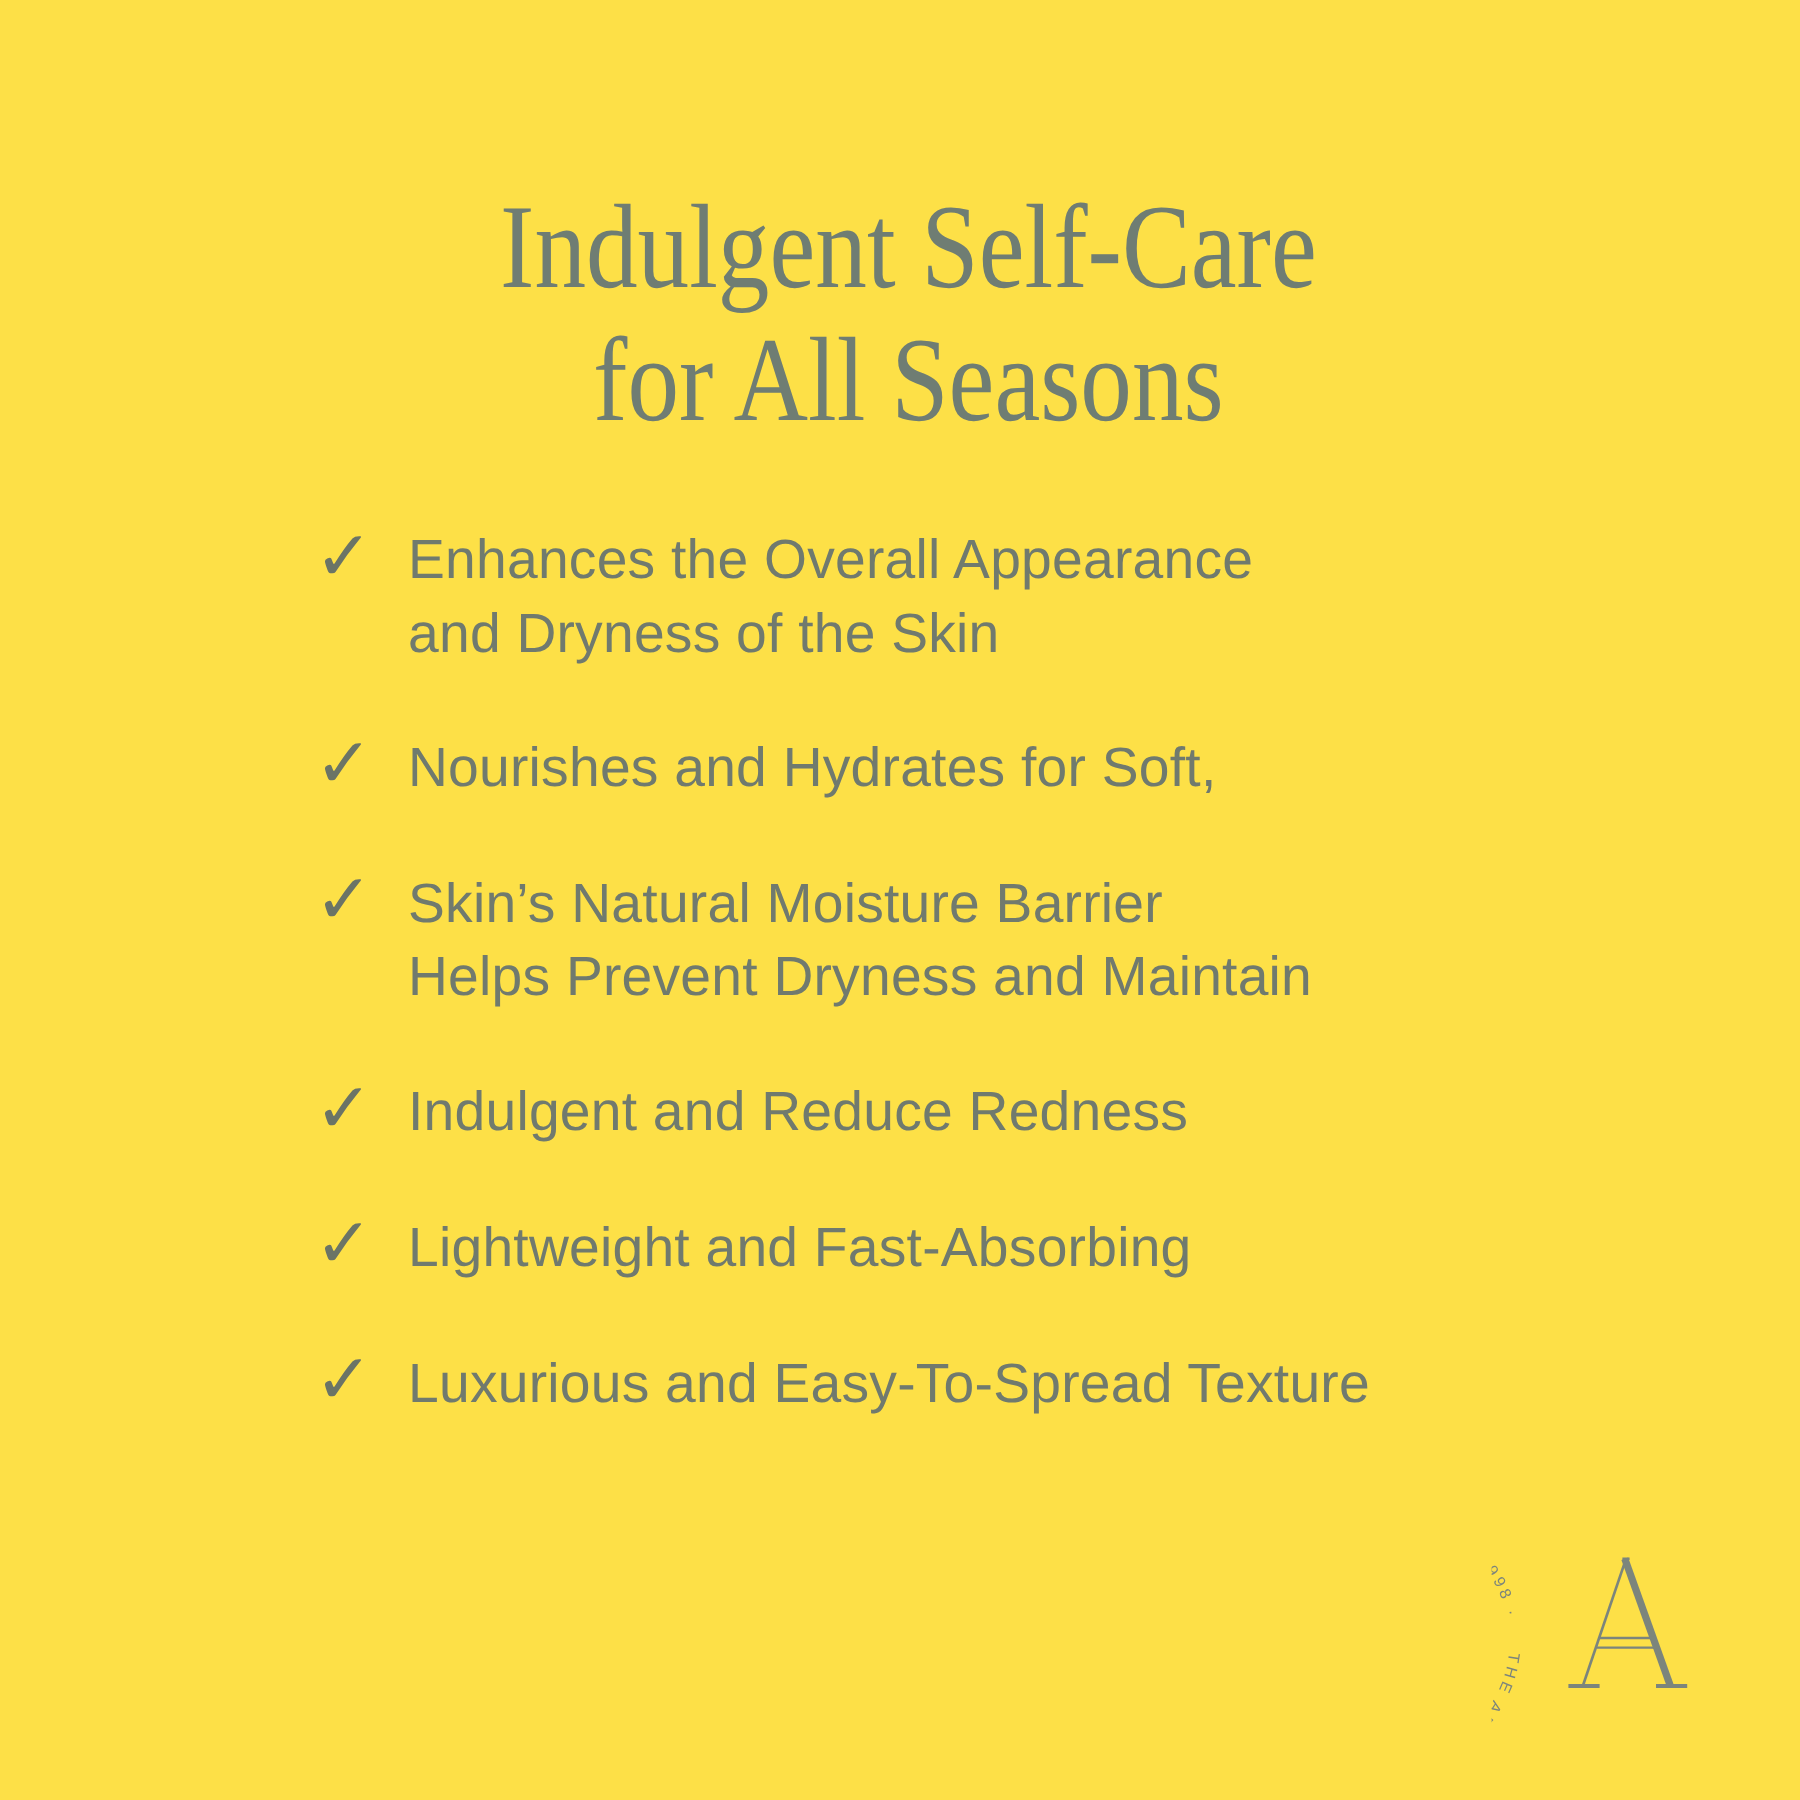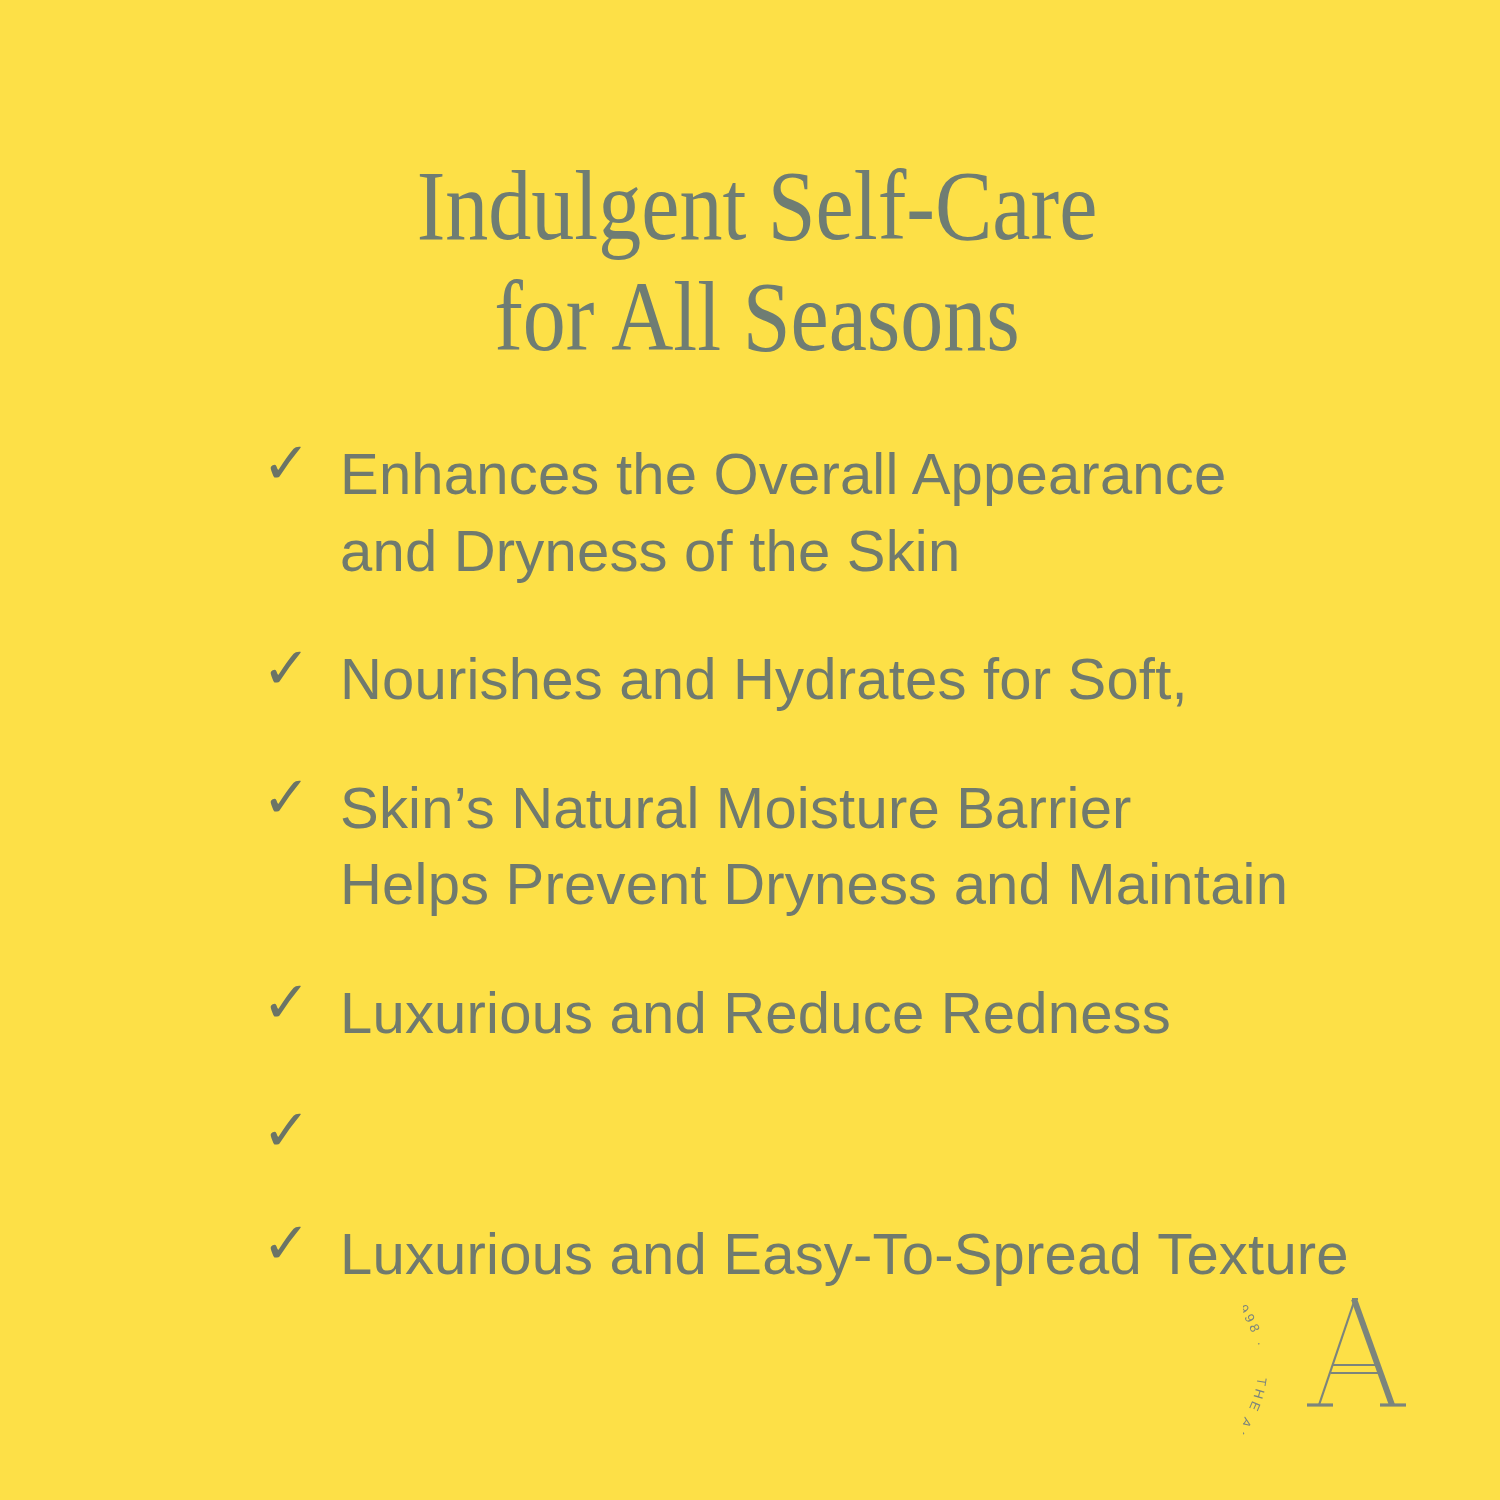--- a/index.html
+++ b/index.html
@@ -47,21 +47,21 @@
     flex:0 0 auto;
     width:78px;
     font-family:"DejaVu Sans", sans-serif;
     font-size:58px;
     line-height:61px;
     color:#6b7466;
     position:relative;
     top:-3px;
   }
   .benefit-text {
-    font-size:58px;
+    font-size:46px;
     line-height:1.32;
     color:#707a6e;
     letter-spacing:.2px;
   }
   .benefit-line { display:block; }
 
   
   .logo {
     position:absolute;
     left:1243px; top:1255px;
@@ -106,26 +106,29 @@
       <span class="check">✓</span>
       <span class="benefit-text">
         <span class="benefit-line">Skin’s Natural Moisture Barrier</span>
         <span class="benefit-line">Helps Prevent Dryness and Maintain</span>
       </span>
     </li>
 
     <li class="benefit">
       <span class="check">✓</span>
       <span class="benefit-text">
-        <span class="benefit-line">Luxurious and Reduce Redness</span>
+        <span class="benefit-line">Indulgent and Reduce Redness</span>
       </span>
     </li>
 
     <li class="benefit">
       <span class="check">✓</span>
+      <span class="benefit-text">
+        <span class="benefit-line">Lightweight and Fast-Absorbing</span>
+      </span>
     </li>
 
     <li class="benefit">
       <span class="check">✓</span>
       <span class="benefit-text">
         <span class="benefit-line">Luxurious and Easy-To-Spread Texture</span>
       </span>
     </li>
 
   </ul>

